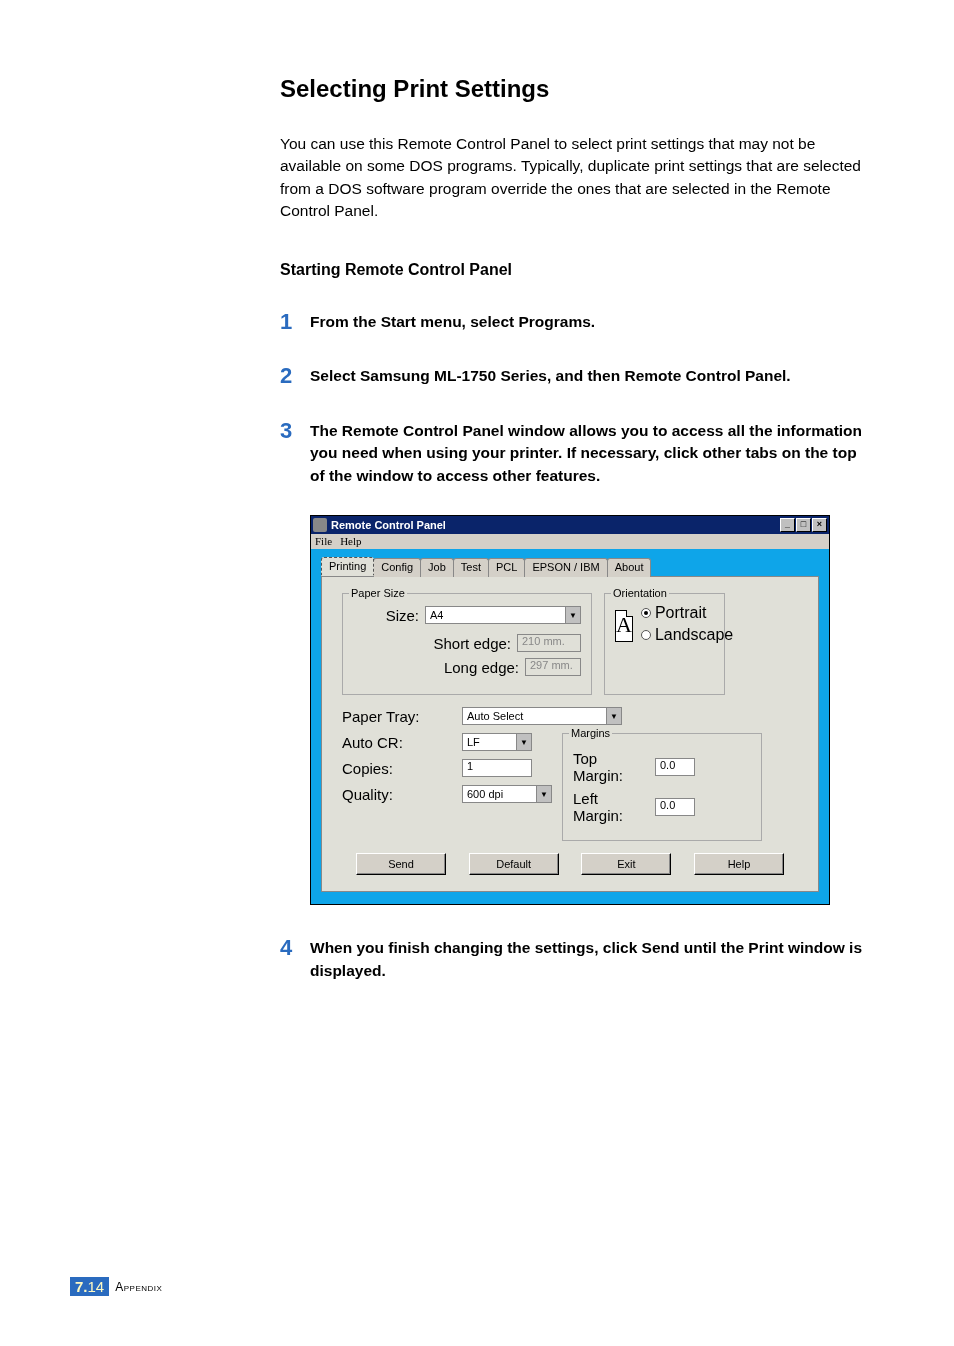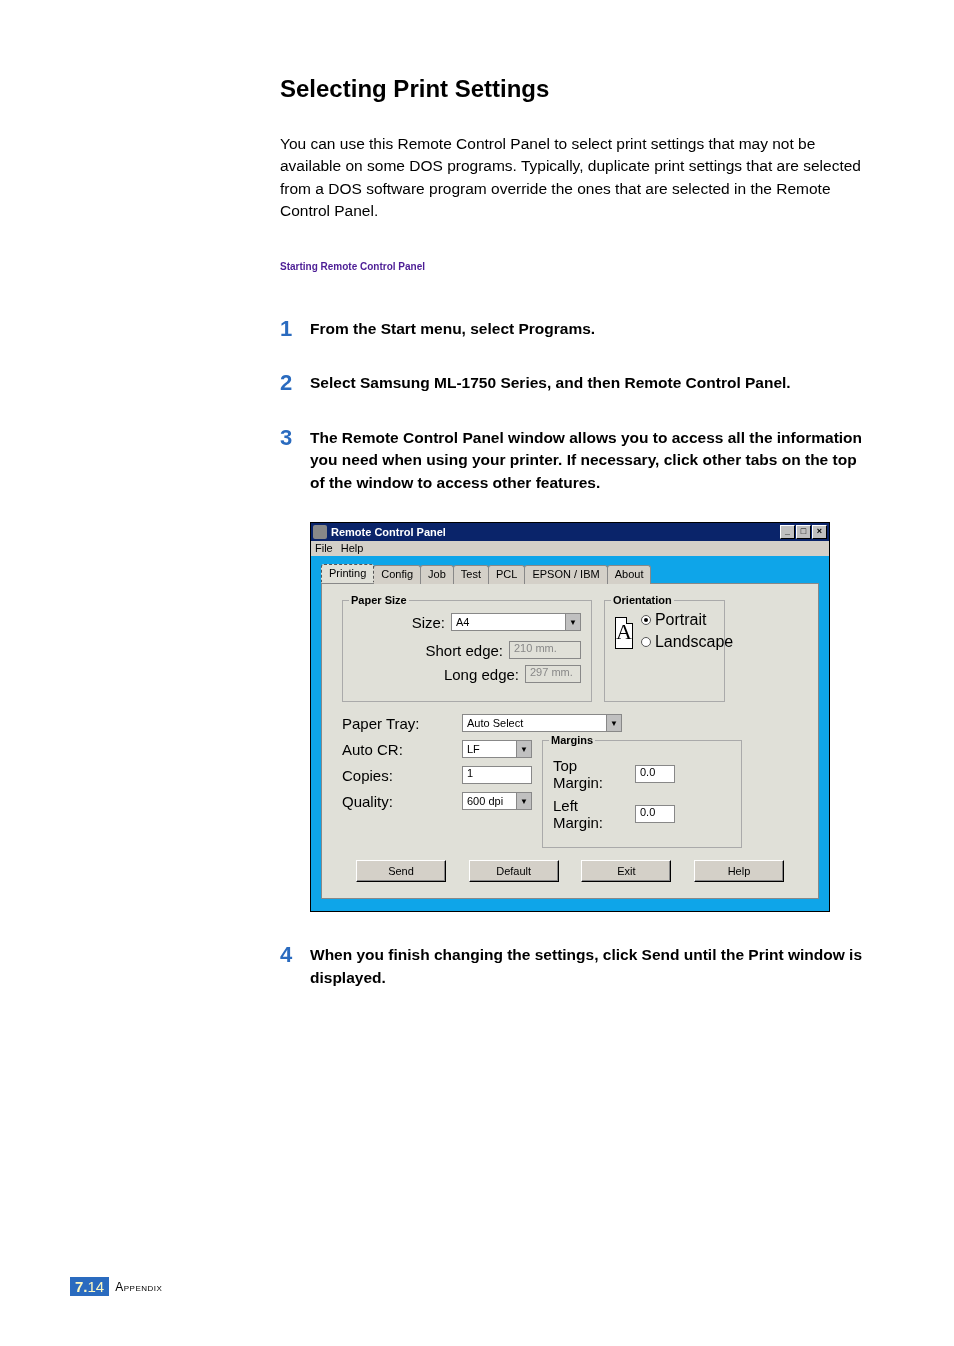--- a/index.html
+++ b/index.html
@@ -24,24 +24,24 @@
       color: #000;
       margin-bottom: 30px;
     }
     .intro-text {
       font-size: 15.5px;
       line-height: 1.45;
       color: #000;
       margin-bottom: 38px;
     }
     .sub-heading {
-      font-size: 10px;
+      font-size: 16px;
       font-weight: bold;
-      color: #4c1d95;
-      margin-bottom: 44px;
+      color: #000000;
+      margin-bottom: 30px;
     }
     .step-item {
       display: flex;
       margin-bottom: 28px;
     }
     .step-number {
       color: #2a6bbf;
       font-size: 22px;
       font-weight: bold;
       width: 30px;
@@ -109,20 +109,21 @@
       font-family: Arial;
       font-weight: bold;
     }
     .rcp-menubar {
       background: #d4d0c8;
       padding: 1px 4px 2px;
       font-size: 11px;
       color: #000;
       display:flex;
       gap:8px;
+      font-family:Liberation Serif, serif;
     }
     .rcp-body {
       background: #0ea5e9;
       padding: 8px 10px 12px;
     }
     .rcp-tabs {
       display: flex;
       border-bottom: 1px solid #888;
       font-size: 11px;
       margin-bottom: 0;
@@ -162,21 +163,20 @@
       position: relative;
       font-size: 11px;
     }
     .rcp-fieldset-legend {
       position: absolute;
       top: -7px;
       left: 6px;
       background: #e0e0d8;
       padding: 0 2px;
       font-size: 11px;
-      font-weight: bold;
     }
     .fs-papersize {
       width: 250px;
     }
     .fs-orientation {
       width: 121px;
       padding: 10px 10px 14px;
     }
     .form-row {
       display: flex;
@@ -390,28 +390,28 @@
           <div class="rcp-tab">PCL</div>
           <div class="rcp-tab">EPSON / IBM</div>
           <div class="rcp-tab">About</div>
         </div>
         <div class="rcp-tab-content">
           <div class="rcp-row-top">
             <div class="rcp-fieldset fs-papersize">
               <div class="rcp-fieldset-legend">Paper Size</div>
               <div class="form-row">
                 <span class="form-label">Size:</span>
-                <div class="dropdown" style="width:130px">
+                <div class="dropdown" style="width:156px">
                   <span class="dropdown-text">A4</span>
                   <span class="dropdown-arrow">▼</span>
                 </div>
               </div>
               <div class="form-row" style="margin-top:10px">
                 <span class="form-label">Short edge:</span>
-                <div class="text-input disabled" style="width:72px">210 mm.</div>
+                <div class="text-input disabled" style="width:64px">210 mm.</div>
               </div>
               <div class="form-row">
                 <span class="form-label">Long edge:</span>
                 <div class="text-input disabled" style="width:56px">297 mm.</div>
               </div>
             </div>
             <div class="rcp-fieldset fs-orientation">
               <div class="rcp-fieldset-legend">Orientation</div>
               <div class="orient-content">
                 <div class="orient-preview">A</div>
@@ -445,21 +445,21 @@
                     <span class="dropdown-text">LF</span>
                     <span class="dropdown-arrow">▼</span>
                   </div>
                 </div>
                 <div class="mid-form-row">
                   <span class="form-label">Copies:</span>
                   <div class="text-input" style="width:70px">1</div>
                 </div>
                 <div class="mid-form-row">
                   <span class="form-label">Quality:</span>
-                  <div class="dropdown" style="width:70px">
+                  <div class="dropdown" style="width:90px">
                     <span class="dropdown-text">600 dpi</span>
                     <span class="dropdown-arrow">▼</span>
                   </div>
                 </div>
               </div>
               <div class="rcp-fieldset fs-margins">
                 <div class="rcp-fieldset-legend">Margins</div>
                 <div class="form-row" style="justify-content:flex-start;margin-top:6px">
                   <span class="form-label" style="width:76px">Top Margin:</span>
                   <div class="text-input" style="width:40px">0.0</div>

